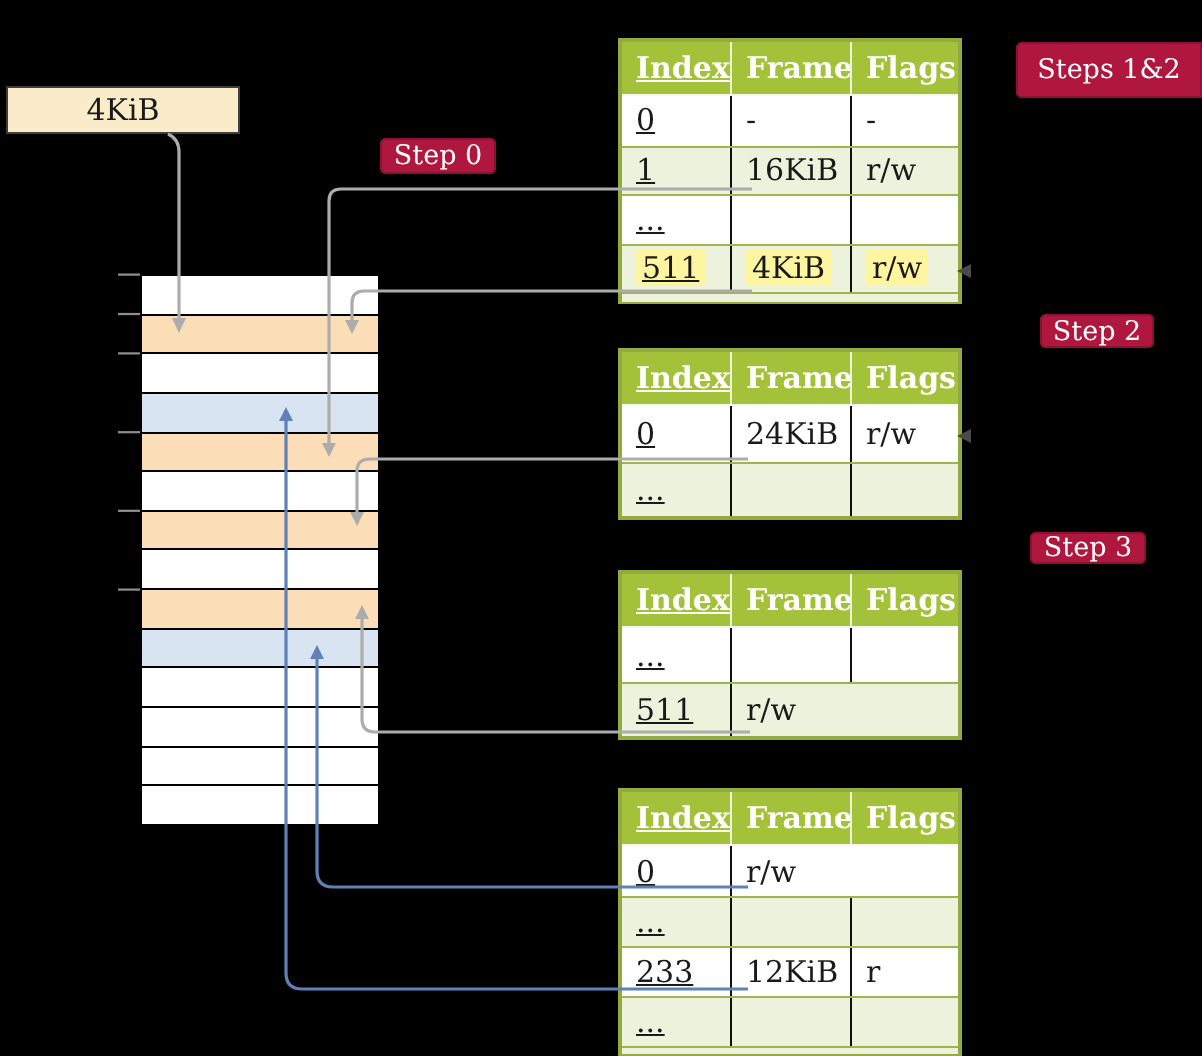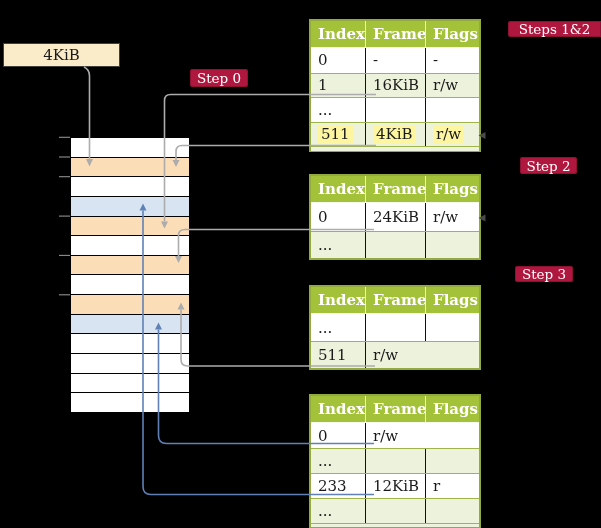--- a/index.html
+++ b/index.html
@@ -10,21 +10,21 @@
   .freebox{position:absolute;left:3px;top:43px;width:117px;height:24px;
            background:var(--label_cream);border:1px solid #3f3f3f;box-sizing:border-box;
            display:flex;align-items:center;justify-content:center;
            font-size:15px;color:#1a1a1a;}
 
   
   .badge{position:absolute;background:var(--accent_red);color:#fff;
          font-size:13.5px;display:flex;align-items:center;justify-content:center;
          border-radius:3px;box-shadow:0 0 0 1px #8d1133 inset;}
   #badge-step0 {left:190px;top:41px;width:58px;height:18px;margin-top:28px;}
-  #badge-steps12{left:508px;top:21px;width:93px;height:16px;border-radius:3px 0 0 3px;}
+  #badge-steps12{left:508px;top:21px;width:93px;height:28px;border-radius:3px 0 0 3px;}
   #badge-step3 {left:520px;top:157px;width:57px;height:17px;}
   #badge-step4 {left:515px;top:266px;width:58px;height:16px;}
 
   
   .stack{position:absolute;left:70px;top:137px;width:120px;height:276px;
          border:1px solid #000;box-sizing:border-box;display:flex;flex-direction:column;
          background:#fff;}
   .srow{flex:1;border-top:1px solid #000;}
   .srow:first-child{border-top:none;}
   .fill-white{background:#ffffff;}
@@ -33,21 +33,21 @@
 
   
   .ptable{position:absolute;left:309px;width:172px;border:2px solid var(--table_border_olive);
           box-sizing:border-box;background:#fff;}
   .hrow{display:flex;background:var(--header_green);color:#fff;font-weight:bold;
         font-size:15px;border-bottom:1px solid #f5f8ec;box-sizing:border-box;}
   .drow{display:flex;font-size:15px;color:#1a1a1a;box-sizing:border-box;background:#fff;}
   .drow + .drow{border-top:1px solid #9fb449;}
   .drow.shaded{background:var(--row_shade_green);}
   .c{box-sizing:border-box;padding-left:7px;display:flex;align-items:center;overflow:hidden;}
-  .c0{width:55px;} .c1{width:60px;} .c2{flex:1;}
+  .c0{width:55px;text-decoration:underline;} .c1{width:60px;} .c2{flex:1;}
   .hrow .c{border-right:1px solid #edf3da;} .hrow .c:last-child{border-right:none;}
   .drow .c{border-right:1px solid #101010;} .drow .c:last-child{border-right:none;}
   .hl{background:var(--highlight_yellow);padding:0 3px;}
   .strip{background:var(--row_shade_green);border-top:1px solid #9fb449;}
 
   #pt1{top:19px;height:133px;} #pt1 .hrow{height:27px;} #pt1 .drow{height:24.5px;}
   #pt2{top:174px;height:86px;} #pt2 .hrow{height:27px;} #pt2 .drow{height:27.5px;}
   #pt3{top:285px;height:85px;} #pt3 .hrow{height:27px;} #pt3 .drow{height:27px;}
   #pt4{top:394px;height:134px;}#pt4 .hrow{height:27px;} #pt4 .drow{height:25px;}
 

